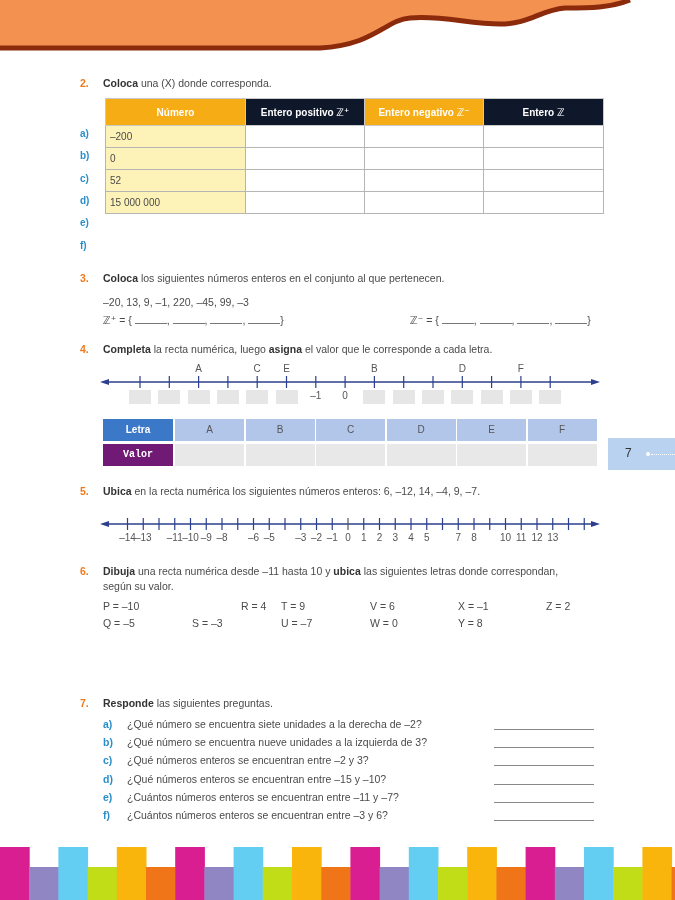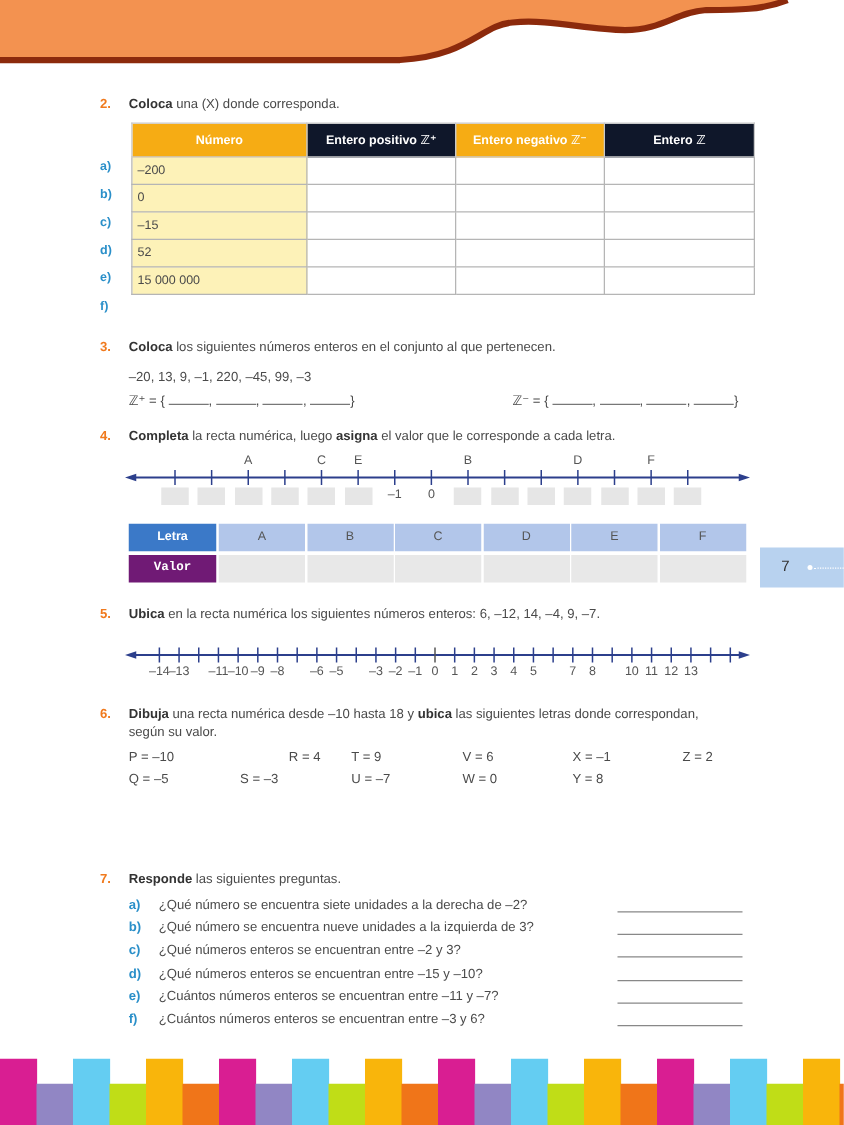--- a/index.html
+++ b/index.html
@@ -59,26 +59,20 @@
   </thead>
   <tbody id="q2-body">
       <tr>
         <td class="num">–200</td>
         <td></td>
         <td></td>
         <td></td>
       </tr>
       <tr>
         <td class="num">0</td>
-        <td></td>
-        <td></td>
-        <td></td>
-      </tr>
-      <tr>
-        <td class="num">–15</td>
         <td></td>
         <td></td>
         <td></td>
       </tr>
       <tr>
         <td class="num">52</td>
         <td></td>
         <td></td>
         <td></td>
       </tr>
@@ -243,25 +237,25 @@
     <span class="nl-label" style="left: 426.75px; top: 532px;">5</span>
     <span class="nl-label" style="left: 458.25px; top: 532px;">7</span>
     <span class="nl-label" style="left: 474px; top: 532px;">8</span>
     <span class="nl-label" style="left: 505.5px; top: 532px;">10</span>
     <span class="nl-label" style="left: 521.25px; top: 532px;">11</span>
     <span class="nl-label" style="left: 537px; top: 532px;">12</span>
     <span class="nl-label" style="left: 552.75px; top: 532px;">13</span>
   </div>
 
 <span class="qnum" style="left:80px;top:565px;">6.</span>
-<span class="qtext" style="left:103px;top:565px;"><b>Dibuja</b><span> una recta numérica desde –10 hasta 18 y </span><b>ubica</b><span> las siguientes letras donde correspondan,</span></span>
+<span class="qtext" style="left:103px;top:565px;"><b>Dibuja</b><span> una recta numérica desde –11 hasta 10 y </span><b>ubica</b><span> las siguientes letras donde correspondan,</span></span>
 <span class="qtext" style="left:103px;top:580px;">según su valor.</span>
 <div id="q6-values">
     <span class="qtext" style="left: 103px; top: 600px;">P = –10</span>
-    <span class="qtext" style="left: 200px; top: 600px; padding-left: 31px;">R = 4</span>
+    <span class="qtext" style="left: 210px; top: 600px; padding-left: 31px;">R = 4</span>
     <span class="qtext" style="left: 281px; top: 600px;">T = 9</span>
     <span class="qtext" style="left: 370px; top: 600px;">V = 6</span>
     <span class="qtext" style="left: 458px; top: 600px;">X = –1</span>
     <span class="qtext" style="left: 546px; top: 600px;">Z = 2</span>
     <span class="qtext" style="left: 103px; top: 617px;">Q = –5</span>
     <span class="qtext" style="left: 192px; top: 617px;">S = –3</span>
     <span class="qtext" style="left: 281px; top: 617px;">U = –7</span>
     <span class="qtext" style="left: 370px; top: 617px;">W = 0</span>
     <span class="qtext" style="left: 458px; top: 617px;">Y = 8</span>
   </div>

